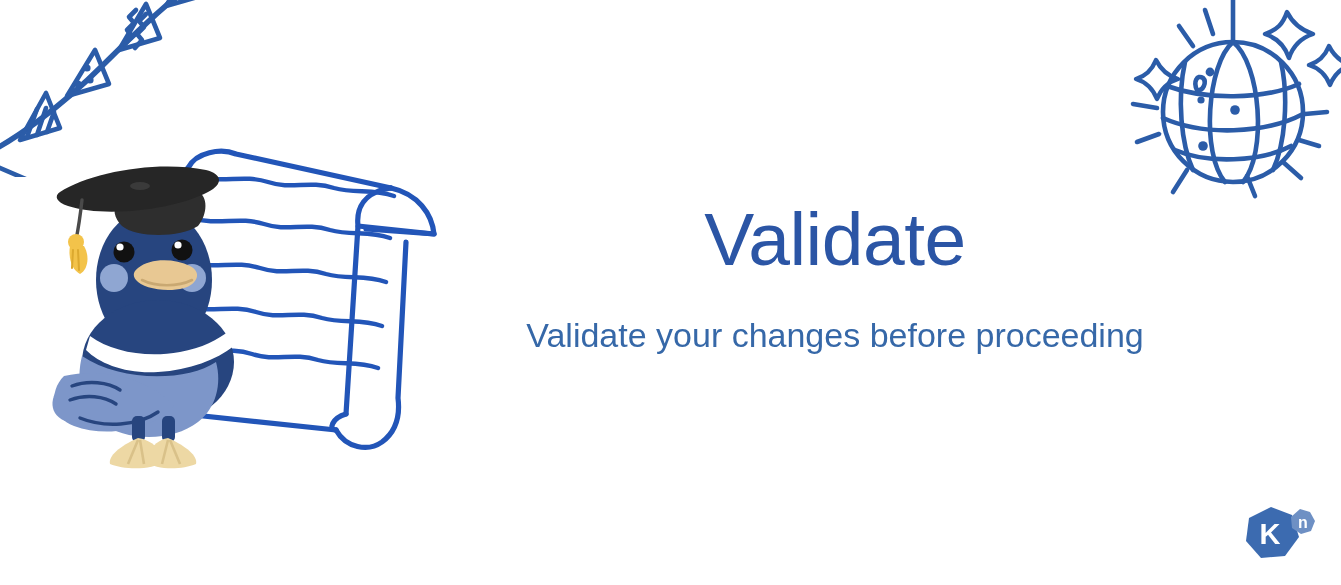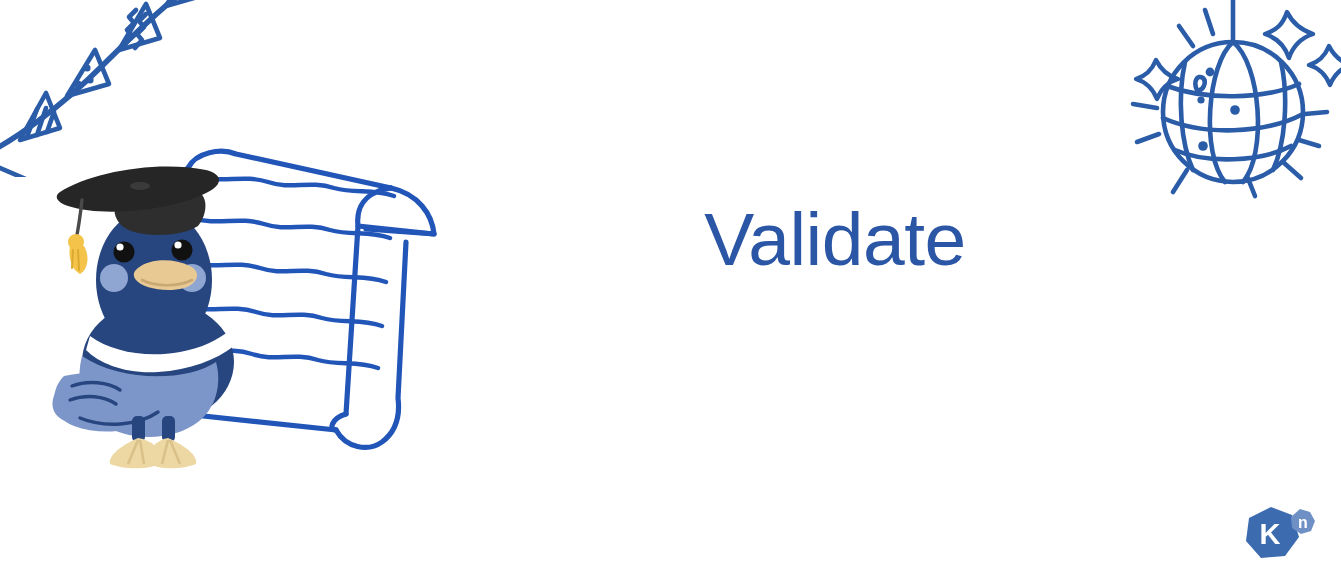--- a/index.html
+++ b/index.html
@@ -264,20 +264,21 @@
             <path d="M27 120 L 26 138"></path>
             <path d="M32 120 L 33 140"></path>
           </g>
         </g>
       </g>
     </svg>
   </div>
 
   <div class="text-block">
     <h1 class="page-title">Validate</h1>
+    <p class="page-subtitle">Validate your changes before proceeding</p>
   </div>
 
   <div class="brand-logo">
     <svg viewBox="0 0 86 70" width="86" height="70" xmlns="http://www.w3.org/2000/svg">
 
       <polygon points="34,6 55,14 62,36 48,55 24,57 9,40 12,17" fill="#3C6BB0"></polygon>
 
       <polygon points="63,8 73,11 78,20 74,30 64,33 55,27 54,16" fill="#6E90C4"></polygon>
       <text x="33" y="43" text-anchor="middle" font-family="Liberation Sans, sans-serif" font-size="29" font-weight="bold" fill="#FFFFFF">K</text>
       <text x="66" y="27" text-anchor="middle" font-family="Liberation Sans, sans-serif" font-size="16" font-weight="bold" fill="#FFFFFF">n</text>

